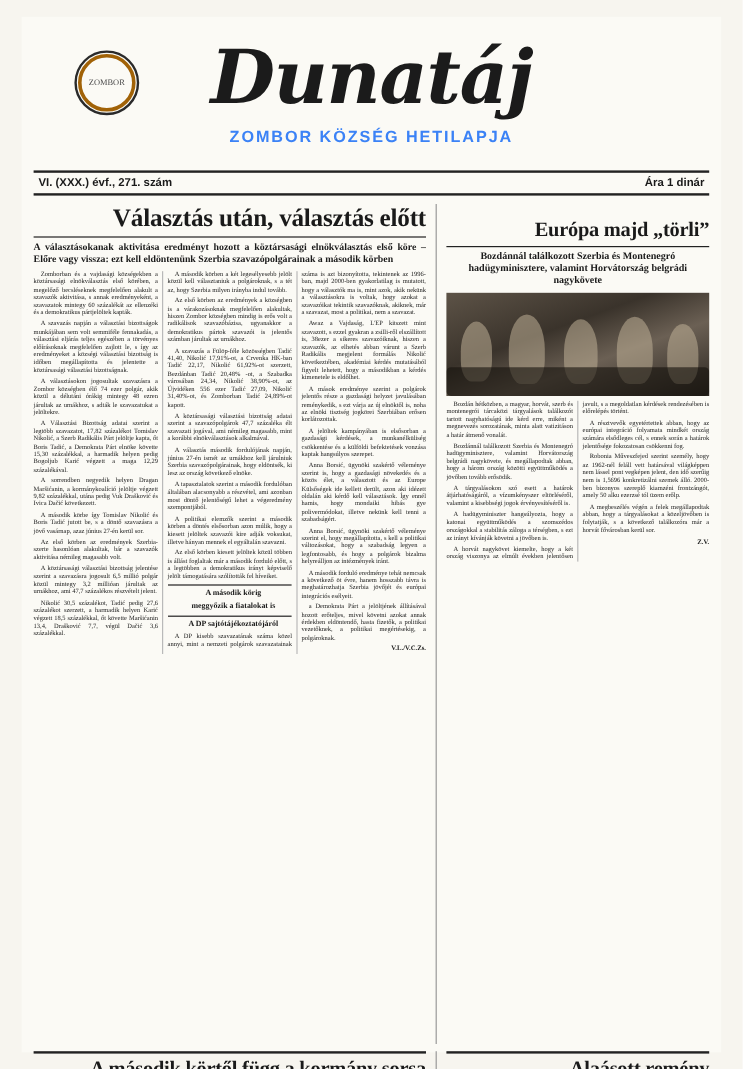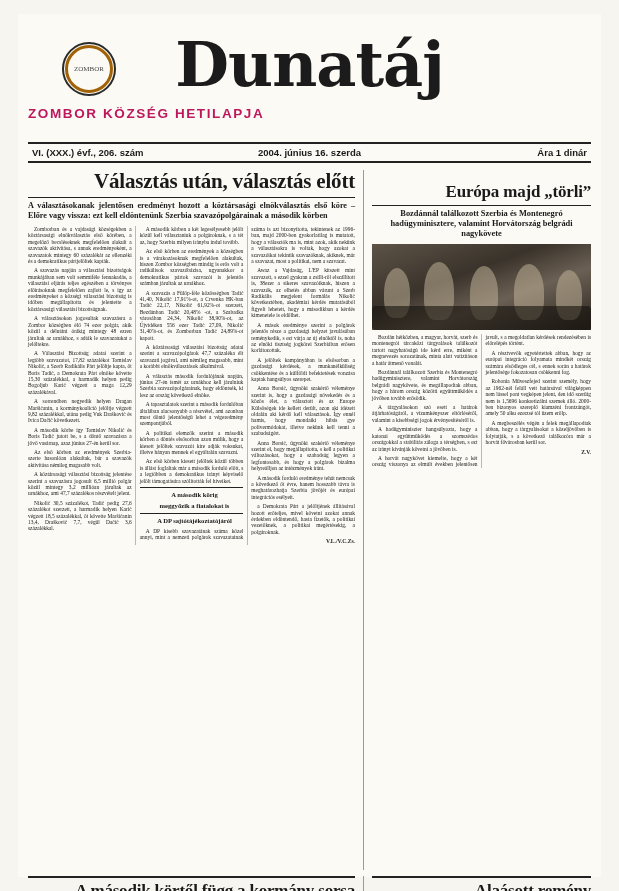--- a/index.html
+++ b/index.html
@@ -67,35 +67,36 @@
     font-family: "Liberation Serif", serif;
   }
   .logo {
     position: absolute;
     left: 0;
     right: 0;
     top: 8px;
     text-align: center;
     font-family: "DejaVu Serif", serif;
     font-weight: bold;
+    font-style: italic;
     font-size: 62px;
     letter-spacing: -1px;
     color: #1b1b1b;
   }
   .subtitle {
     position: absolute;
     left: 0;
     right: 0;
     top: 86px;
-    text-align: left;
+    text-align: center;
     font-family: "Liberation Sans", sans-serif;
     font-weight: bold;
     font-size: 13.5px;
     letter-spacing: 1.6px;
-    color: #be185d;
+    color: #3b82f6;
   }
   .issue-bar {
     position: relative;
     margin-top: 4px;
     border-top: 2px solid #222;
     border-bottom: 2px solid #222;
     height: 17px;
     display: flex;
     align-items: center;
     justify-content: space-between;
@@ -252,31 +253,30 @@
 
     <div class="masthead">
       <div class="seal">
         <div class="inner">ZOMBOR</div>
       </div>
       <div class="logo">Dunatáj</div>
       <div class="subtitle">ZOMBOR KÖZSÉG HETILAPJA</div>
     </div>
 
     <div class="issue-bar">
-      <span class="side">VI. (XXX.) évf., 206. szám</span>
-      <div class="center">2004. június 16. szerda</div>
+      <span class="side">VI. (XXX.) évf., 271. szám</span>
       <span class="side">Ára 1 dinár</span>
     </div>
 
     <div class="content">
 
       <div class="col-left">
         <h1 class="headline">Választás után, választás előtt</h1>
         <div class="inset-rule"></div>
-        <p class="lead">A választásokanak jelentősen eredményt hozott a köztársasági elnökválasztás első köre – Előre vagy vissza: ezt kell eldöntenünk Szerbia szavazópolgárainak a második körben</p>
+        <p class="lead">A választásokanak aktivitása eredményt hozott a köztársasági elnökválasztás első köre – Előre vagy vissza: ezt kell eldöntenünk Szerbia szavazópolgárainak a második körben</p>
 
         <div class="cols3">
           <p>Zomborban és a vajdasági községekben a köztársasági elnökválasztás első körében, a megelőző becsléseknek megfelelően alakult a szavazók aktivitása, s annak eredményeként, a szavazatok mintegy 60 százalékát az ellenzéki és a demokratikus pártjelöltek kapták.</p>
           <p>A szavazás napján a választási bizottságok munkájában sem volt semmiféle fennakadás, a választási eljárás teljes egészében a törvényes előírásoknak megfelelően zajlott le, s így az eredményeket a községi választási bizottság is időben megállapította és jelentette a köztársasági választási bizottságnak.</p>
           <p>A választásokon jogosultak szavazásra a Zombor községben élő 74 ezer polgár, akik közül a délutáni órákig mintegy 48 ezren járultak az urnákhoz, s adták le szavazatukat a jelöltekre.</p>
           <p>A Választási Bizottság adatai szerint a legtöbb szavazatot, 17,82 százalékot Tomislav Nikolić, a Szerb Radikális Párt jelöltje kapta, őt Boris Tadić, a Demokrata Párt elnöke követte 15,30 százalékkal, a harmadik helyen pedig Bogoljub Karić végzett a maga 12,29 százalékával.</p>
           <p>A sorrendben negyedik helyen Dragan Maršićanin, a kormánykoalíció jelöltje végzett 9,82 százalékkal, utána pedig Vuk Drašković és Ivica Dačić következett.</p>
           <p>A második körbe így Tomislav Nikolić és Boris Tadić jutott be, s a döntő szavazásra a jövő vasárnap, azaz június 27-én kerül sor.</p>
           <p>Az első körben az eredmények Szerbia-szerte hasonlóan alakultak, bár a szavazók aktivitása némileg magasabb volt.</p>
           <p>A köztársasági választási bizottság jelentése szerint a szavazásra jogosult 6,5 millió polgár közül mintegy 3,2 millióan járultak az urnákhoz, ami 47,7 százalékos részvételt jelent.</p>

